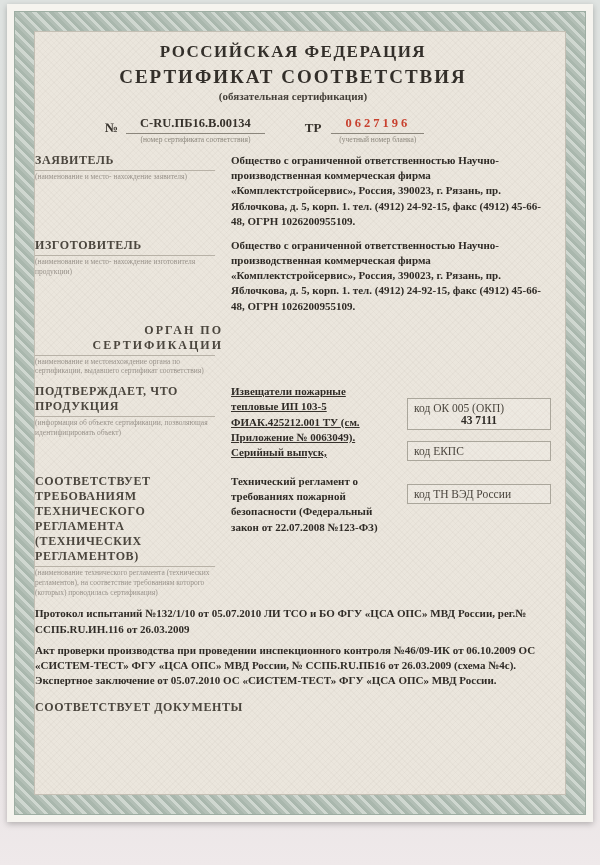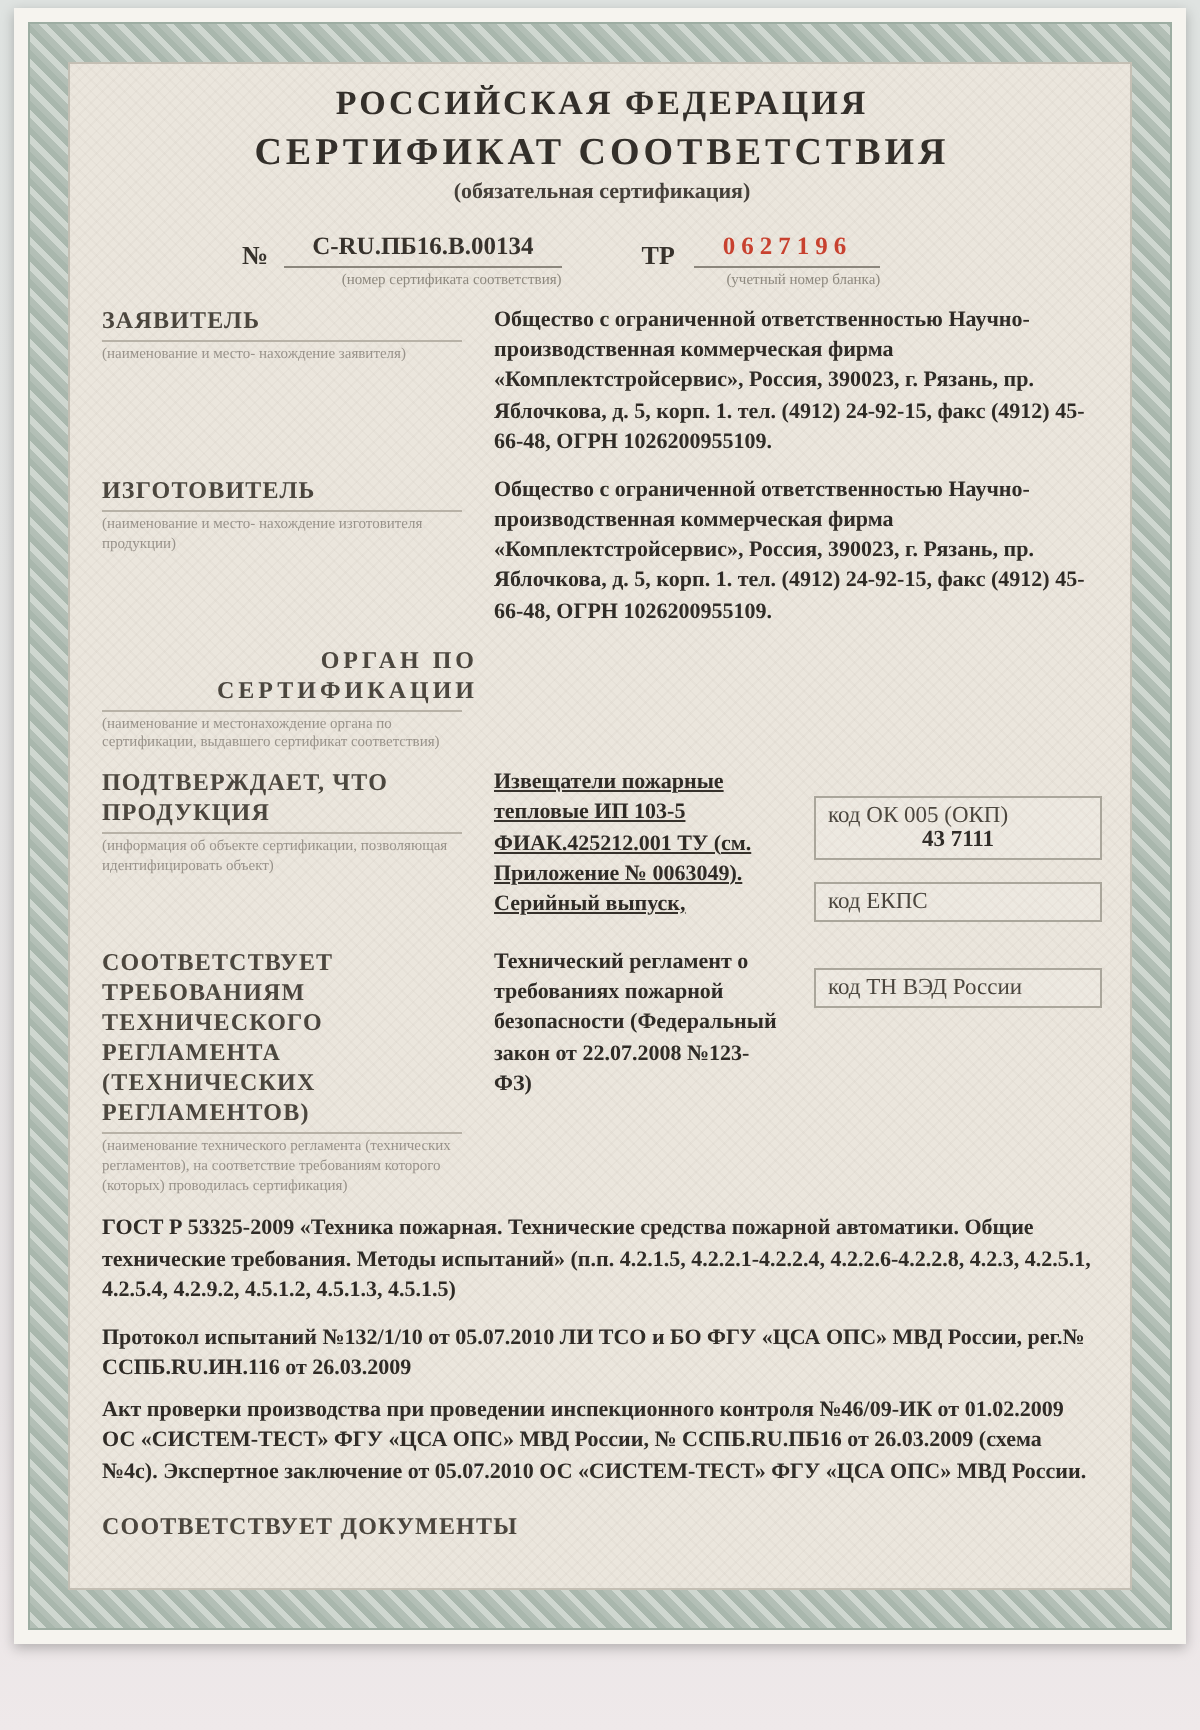--- a/index.html
+++ b/index.html
@@ -20,34 +20,34 @@
       repeating-linear-gradient(45deg,#b3bfb6 0 3px,#cfd7d0 3px 6px,#a9b7ad 6px 9px);
     border:1px solid #9dada2;
   }
   .interior{
     position:absolute;inset:19px;
     background:
       repeating-linear-gradient(45deg,rgba(160,150,140,.06) 0 1px,transparent 1px 4px),
       repeating-linear-gradient(-45deg,rgba(160,150,140,.06) 0 1px,transparent 1px 4px),
       #ebe6dd;
     border:1px solid #c4bfb4;
-    padding:10px 14px 6px 16px;
+    padding:10px 14px 6px 0;
     box-sizing:border-box;
     color:#37322c;
     overflow:hidden;
   }
   .hdr{text-align:center;}
   .hdr-country{font-size:17px;font-weight:bold;letter-spacing:1.5px;color:#332f2a;}
   .hdr-title{font-size:19px;font-weight:bold;letter-spacing:2px;margin-top:4px;color:#332f2a;}
   .hdr-sub{font-size:11px;font-weight:bold;margin-top:2px;color:#45403a;text-align:center;}
   .numrow{display:flex;align-items:flex-start;margin:14px 0 6px 70px;}
   .numrow .no{font-size:13px;font-weight:bold;margin-top:4px;}
   .numcell{display:inline-block;text-align:center;}
   .numcell .val{display:block;font-size:12.5px;font-weight:bold;border-bottom:1px solid #8b867c;padding:0 14px 2px;}
-  .numcell .cap{display:block;font-size:7.5px;color:#8d887e;margin-top:1px;text-align:right;}
+  .numcell .cap{display:block;font-size:7.5px;color:#8d887e;margin-top:1px;}
   .tr-lbl{font-size:13px;font-weight:bold;margin:4px 10px 0 40px;}
   .red-num{color:#c8412f;letter-spacing:3px;}
   .row{display:flex;margin-top:9px;}
   .lcol{width:196px;flex:none;padding-right:8px;box-sizing:border-box;}
   .ccol{flex:1;}
   .sec-head{font-size:12px;font-weight:bold;letter-spacing:.6px;color:#4b463e;line-height:1.25;}
   .sec-sub{font-size:7.5px;color:#98928a;line-height:1.3;margin-top:2px;border-top:1px solid #b8b2a7;padding-top:1px;max-width:180px;}
   .sec-text{font-size:11px;font-weight:bold;line-height:1.38;margin:0;color:#2f2b26;}
   .full-text{font-size:11px;font-weight:bold;line-height:1.38;margin:10px 0 0;color:#2f2b26;}
   .regwrap{position:relative;margin-top:8px;}
@@ -136,29 +136,28 @@
         <div class="codebox" style="top:57px;">
           <div class="cb-label">код ЕКПС</div>
           <div class="cb-value"></div>
         </div>
         <div class="codebox" style="top:100px;">
           <div class="cb-label">код ТН ВЭД России</div>
           <div class="cb-value"></div>
         </div>
       </div>
 
-      <p class="full-text">ГОСТ Р 53325-2009 «Техника пожарная. Технические средства пожарной автоматики. Общие технические требования. Методы испытаний»  (п.п. 4.2.1.5, 4.2.2.1-4.2.2.4, 4.2.2.6-4.2.2.8, 4.2.3, 4.2.5.1, 4.2.5.4, 4.2.9.2, 4.5.1.2, 4.5.1.3, 4.5.1.5)</p>
 
       <div class="row">
         <div class="ccol">
             <p class="sec-text">Протокол испытаний №132/1/10 от 05.07.2010 ЛИ ТСО и БО ФГУ «ЦСА ОПС» МВД России, рег.№ ССПБ.RU.ИН.116 от 26.03.2009</p>
           </div>
       </div>
 
-      <p class="full-text" style="margin-top:6px;">Акт проверки производства при проведении инспекционного контроля №46/09-ИК от 01.02.2009 ОС «СИСТЕМ-ТЕСТ» ФГУ «ЦСА ОПС» МВД России, № ССПБ.RU.ПБ16 от 26.03.2009 (схема №4с). Экспертное заключение от 05.07.2010 ОС «СИСТЕМ-ТЕСТ» ФГУ «ЦСА ОПС» МВД России.</p>
+      <p class="full-text" style="margin-top:6px;">Акт проверки производства при проведении инспекционного контроля №46/09-ИК от 06.10.2009 ОС «СИСТЕМ-ТЕСТ» ФГУ «ЦСА ОПС» МВД России, № ССПБ.RU.ПБ16 от 26.03.2009 (схема №4с). Экспертное заключение от 05.07.2010 ОС «СИСТЕМ-ТЕСТ» ФГУ «ЦСА ОПС» МВД России.</p>
 
       <div class="row" style="margin-top:12px;">
         <div class="lcol" style="width:260px;">
           <div class="sec-head">СООТВЕТСТВУЕТ ДОКУМЕНТЫ</div>
 
         </div>
         <div class="ccol"></div>
       </div>
 
     </div>

